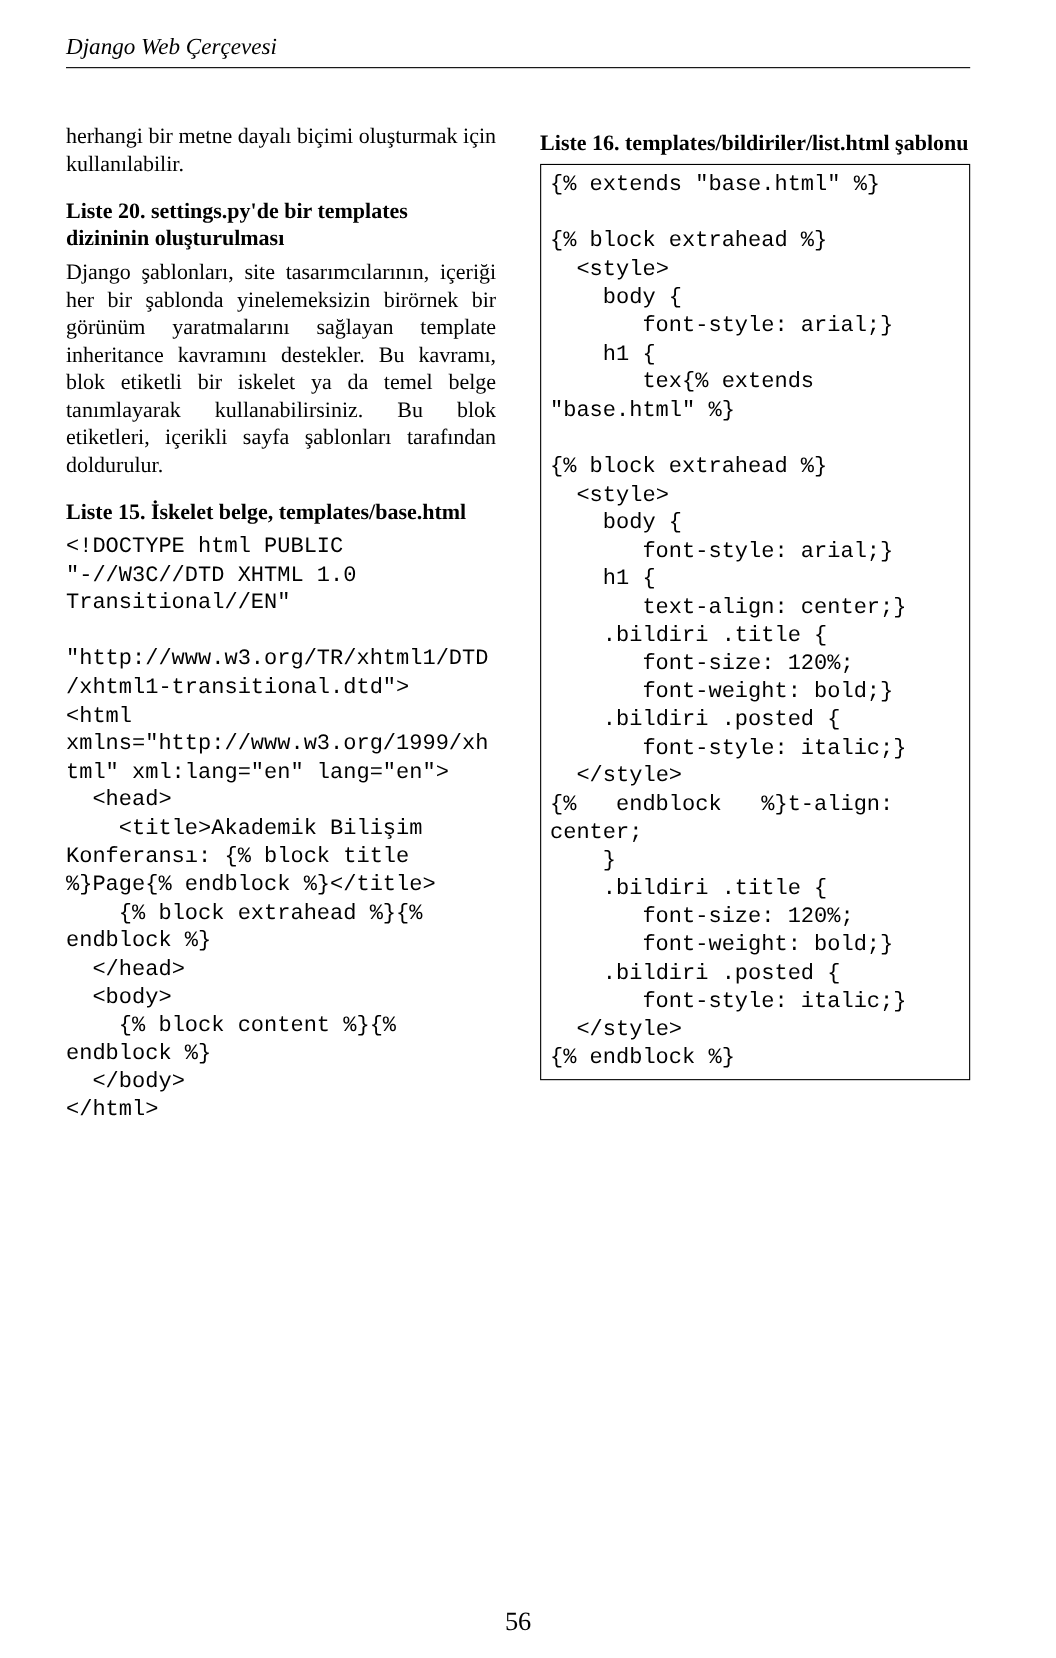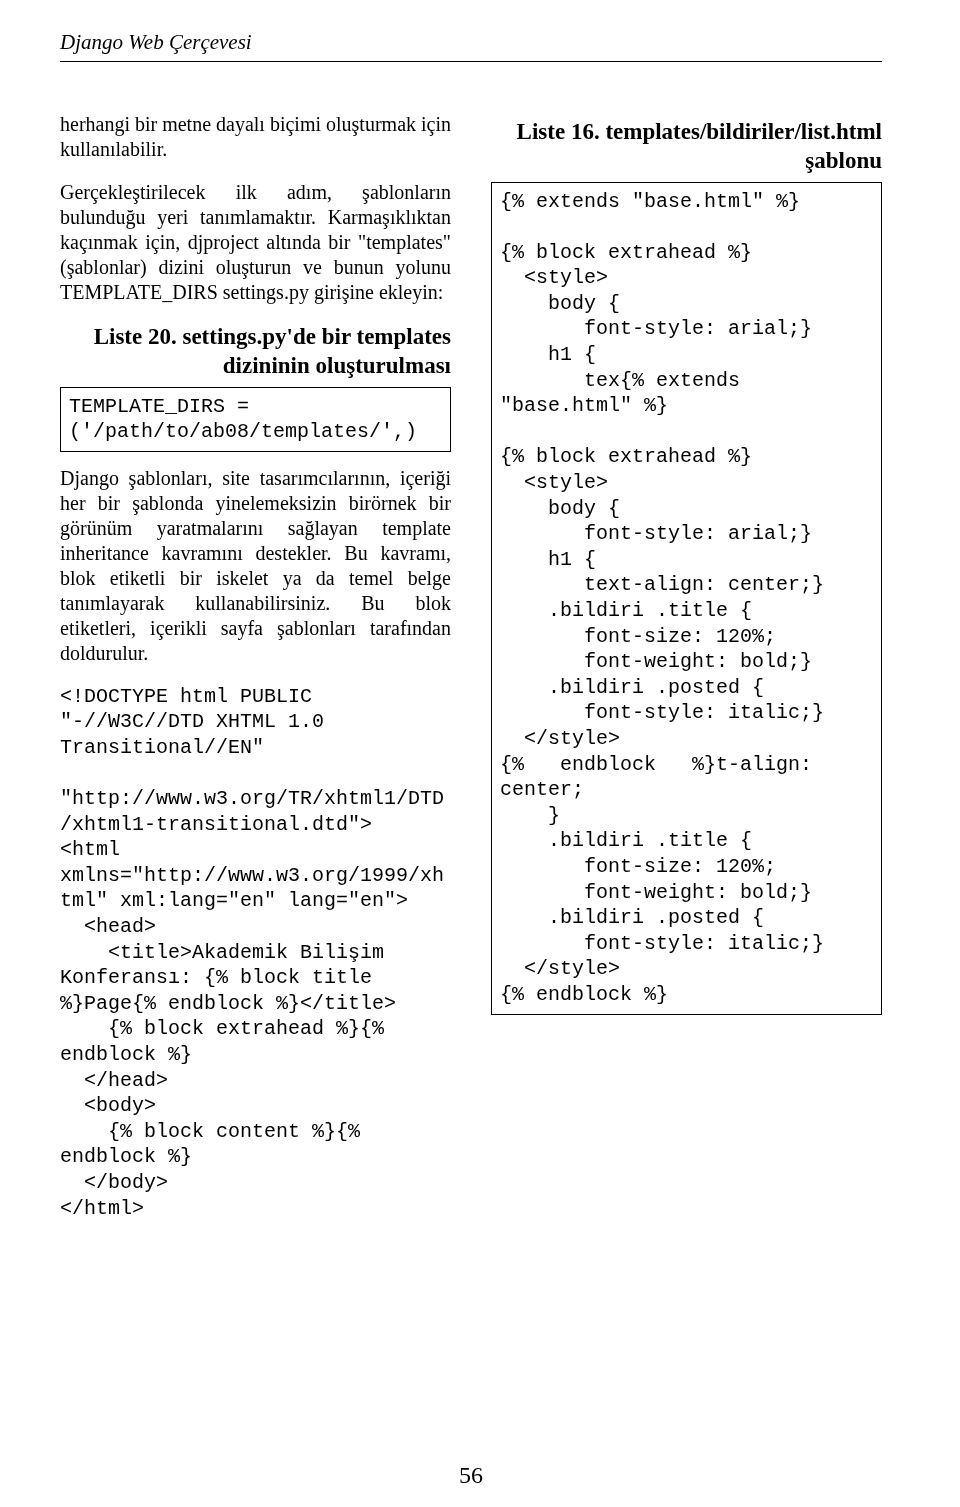--- a/index.html
+++ b/index.html
@@ -37,25 +37,24 @@
     min-width: 0;
   }
   .para {
     font-size: 20px;
     line-height: 1.25;
     text-align: justify;
     margin: 0 0 18px 0;
     hyphens: auto;
   }
   .listing-title {
-    font-size: 23px;
+    font-size: 20px;
     font-weight: bold;
     margin: 6px 0 6px 0;
     line-height: 1.25;
-    text-align: right;
   }
   .code-block {
     border: 1px solid #000;
     padding: 6px 8px;
     font-family: 'Courier New', Courier, monospace;
     font-size: 20px;
     line-height: 1.28;
     white-space: pre-wrap;
     word-break: break-word;
     margin-bottom: 14px;
@@ -79,24 +78,23 @@
 </head>
 <body>
 
 <div class="page">
   <div class="header-title">Django Web Çerçevesi</div>
   <hr class="header-rule">
 
   <div class="columns">
     <div class="col">
       <p class="para">herhangi bir metne dayalı biçimi oluşturmak için kullanılabilir.</p>
-      <p class="para">Gerçekleştirilecek ilk adım, şablonların bulunduğu yeri tanımlamaktır. Karmaşıklıktan kaçınmak için, djproject altında bir "templates" (şablonlar) dizini oluşturun ve bunun yolunu TEMPLATE_DIRS settings.py girişine ekleyin:</p>
       <div class="listing-title">Liste 20. settings.py'de bir templates dizininin oluşturulması</div>
-      <div class="code-block">TEMPLATE_DIRS = ('/path/to/ab08/templates/',)</div>
       <p class="para">Django şablonları, site tasarımcılarının, içeriği her bir şablonda yinelemeksizin birörnek bir görünüm yaratmalarını sağlayan template inheritance kavramını destekler. Bu kavramı, blok etiketli bir iskelet ya da temel belge tanımlayarak kullanabilirsiniz. Bu blok etiketleri, içerikli sayfa şablonları tarafından doldurulur.</p>
+      <div class="listing-title">Liste 15. İskelet belge, templates/base.html</div>
       <div class="code-block-noborder">&lt;!DOCTYPE html PUBLIC "-//W3C//DTD XHTML 1.0 Transitional//EN"
         "http://www.w3.org/TR/xhtml1/DTD/xhtml1-transitional.dtd"&gt;
 &lt;html xmlns="http://www.w3.org/1999/xhtml" xml:lang="en" lang="en"&gt;
   &lt;head&gt;
     &lt;title&gt;Akademik Bilişim Konferansı: {% block title %}Page{% endblock %}&lt;/title&gt;
     {% block extrahead %}{% endblock %}
   &lt;/head&gt;
   &lt;body&gt;
     {% block content %}{% endblock %}
   &lt;/body&gt;

